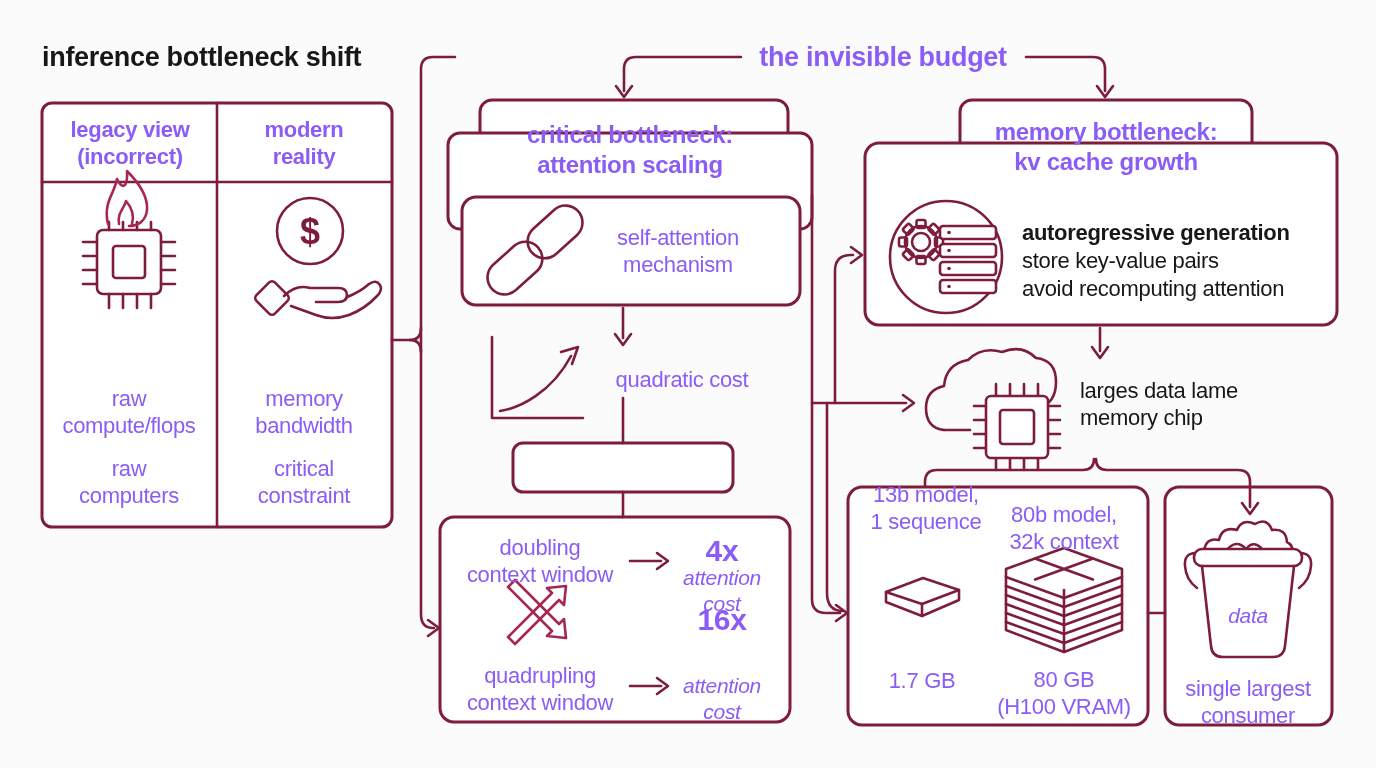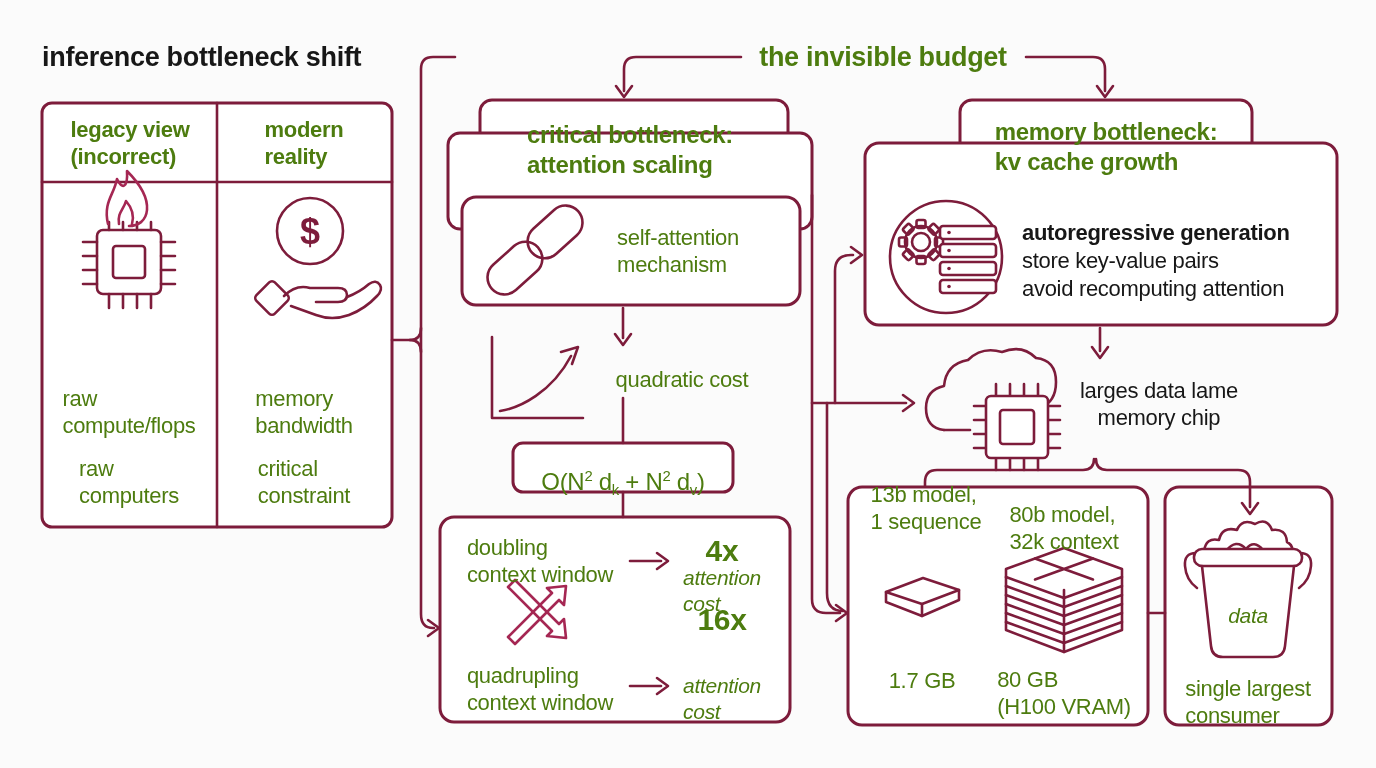--- a/index.html
+++ b/index.html
@@ -5,23 +5,23 @@
   html,body{margin:0;padding:0;background:#fbfbfb;}
   #canvas{position:relative;width:1376px;height:768px;background:#fbfbfb;overflow:hidden;
           font-family:"Liberation Sans","DejaVu Sans",sans-serif;color:#171717;}
   svg{position:absolute;left:0;top:0;}
   svg *{fill:none;stroke:#7d1c3b;stroke-width:2.6;stroke-linecap:round;stroke-linejoin:round;}
   svg .box{fill:#ffffff;stroke-width:3;}
   svg .wf{fill:#ffffff;}
   svg .acc{stroke:#a52753;}
   svg .dot{fill:#7d1c3b;stroke:none;}
   svg text{fill:#7d1c3b;stroke:none;font-family:"Liberation Sans","DejaVu Sans",sans-serif;font-weight:bold;}
-  .t{position:absolute;transform:translate(-50%,-50%);text-align:left;white-space:pre-line;
-     line-height:1.24;letter-spacing:-0.3px;color:#4d7c0f;}
-  .tl{position:absolute;transform:translate(0,-50%);text-align:center;white-space:pre-line;
+  .t{position:absolute;transform:translate(-50%,-50%);text-align:center;white-space:pre-line;
+     line-height:1.24;letter-spacing:-0.3px;color:#8b5cf6;}
+  .tl{position:absolute;transform:translate(0,-50%);text-align:left;white-space:pre-line;
      line-height:1.24;letter-spacing:-0.3px;color:#171717;}
   .b{font-weight:bold;}
   .f30{font-size:30px;}
   .f27{font-size:27px;}
   .f25{font-size:24px;}
   .f23{font-size:22px;}
   .f22{font-size:21px;font-style:italic;}
   .formula sup,.formula sub{font-size:62%;}
 </style>
 </head>
@@ -212,23 +212,20 @@
 bandwidth</div>
 <div class="t f23" style="left:304px;top:482px">critical
 constraint</div>
 
 <div class="t b f25" style="left:630px;top:150px">critical bottleneck:
 attention scaling</div>
 <div class="t f23" style="left:678px;top:251px">self-attention
 mechanism</div>
 <div class="t f23" style="left:682px;top:380px">quadratic cost</div>
 
-<div class="t f25 formula" style="left:623px;top:468px">
-  <span>O(N</span><sup>2</sup><span> d</span><sub>k</sub><span> + N</span><sup>2</sup><span> d</span><sub>v</sub><span>)</span>
-</div>
 
 <div class="t f23" style="left:540px;top:561px">doubling
 context window</div>
 <div class="t b f30" style="left:722px;top:551px">4x</div>
 <div class="t f22" style="left:722px;top:591px">attention
 cost</div>
 <div class="t f23" style="left:540px;top:689px">quadrupling
 context window</div>
 <div class="t b f30" style="left:722px;top:620px">16x</div>
 <div class="t f22" style="left:722px;top:699px">attention

